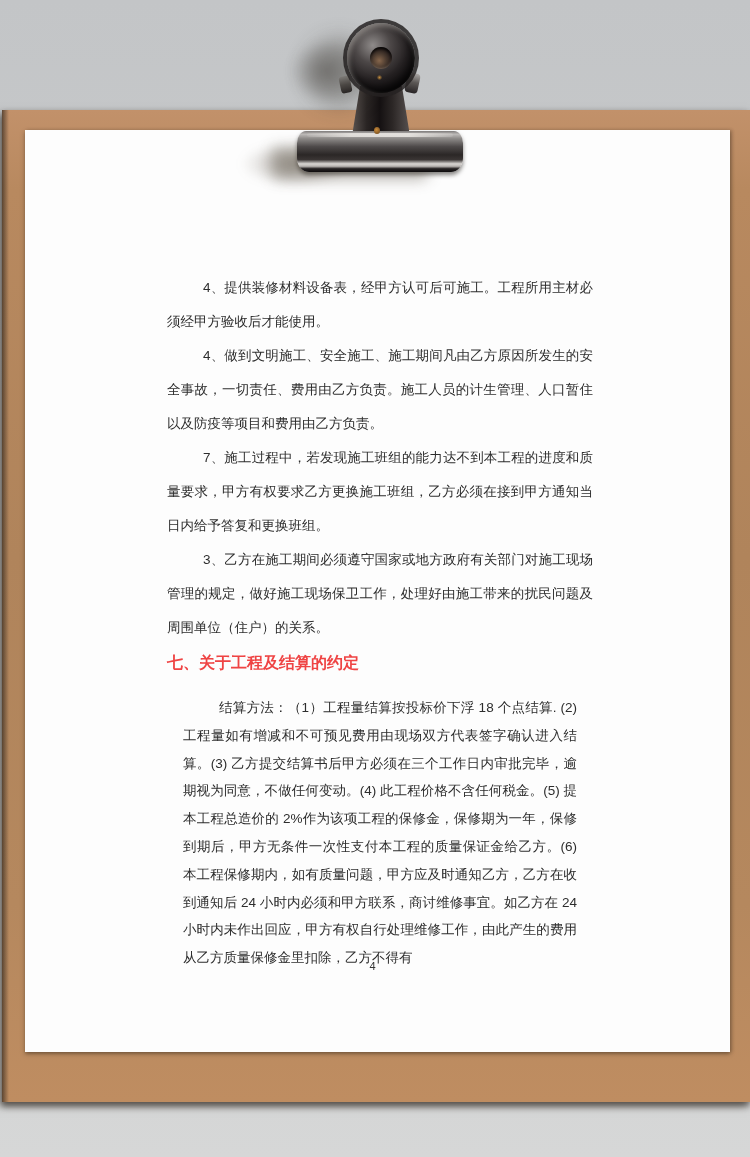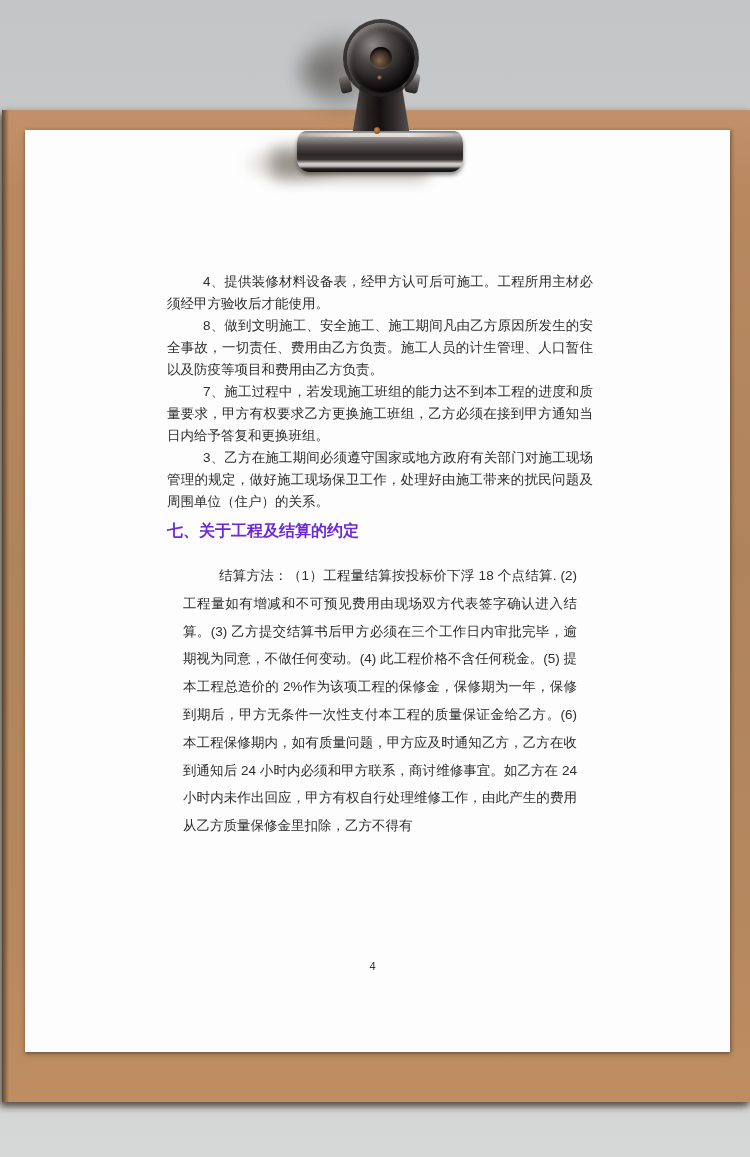--- a/index.html
+++ b/index.html
@@ -39,29 +39,29 @@
     position: absolute;
     left: 142px; top: 141px;
     width: 426px;
     color: #2d2d2d;
     font-size: 13.5px;
     text-align: justify;
     text-justify: inter-ideograph;
   }
   .content p.body-par {
     margin: 0;
-    line-height: 22px;
+    line-height: 34px;
     text-indent: 36px;
   }
   .content h2.section-heading {
     margin: 3px 0 2px 0;
     font-size: 16px;
     font-weight: bold;
     line-height: 30px;
-    color: #6d28d9;
+    color: #ef4444;
     text-align: left;
   }
   .content p.settlement-par {
     margin: 16px;
     line-height: 27.8px;
     text-indent: 36px;
   }
   .page-number {
     position: absolute;
     left: 0; right: 10px; top: 830px;
@@ -154,21 +154,21 @@
 </head>
 <body>
 
 <div class="scene">
 
   <div class="board"></div>
 
   <div class="paper">
     <div class="content">
       <p class="body-par">4、提供装修材料设备表，经甲方认可后可施工。工程所用主材必须经甲方验收后才能使用。</p>
-      <p class="body-par">8、做到文明施工、安全施工、施工期间凡由乙方原因所发生的安全事故，一切责任、费用由乙方负责。施工人员的计生管理、人口暂住以及防疫等项目和费用由乙方负责。</p>
+      <p class="body-par">4、做到文明施工、安全施工、施工期间凡由乙方原因所发生的安全事故，一切责任、费用由乙方负责。施工人员的计生管理、人口暂住以及防疫等项目和费用由乙方负责。</p>
       <p class="body-par">7、施工过程中，若发现施工班组的能力达不到本工程的进度和质量要求，甲方有权要求乙方更换施工班组，乙方必须在接到甲方通知当日内给予答复和更换班组。</p>
       <p class="body-par">3、乙方在施工期间必须遵守国家或地方政府有关部门对施工现场管理的规定，做好施工现场保卫工作，处理好由施工带来的扰民问题及周围单位（住户）的关系。</p>
       <h2 class="section-heading">七、关于工程及结算的约定</h2>
       <p class="settlement-par">结算方法：（1）工程量结算按投标价下浮 18 个点结算. (2) 工程量如有增减和不可预见费用由现场双方代表签字确认进入结算。(3) 乙方提交结算书后甲方必须在三个工作日内审批完毕，逾期视为同意，不做任何变动。(4) 此工程价格不含任何税金。(5) 提本工程总造价的 2%作为该项工程的保修金，保修期为一年，保修到期后，甲方无条件一次性支付本工程的质量保证金给乙方。(6) 本工程保修期内，如有质量问题，甲方应及时通知乙方，乙方在收到通知后 24 小时内必须和甲方联系，商讨维修事宜。如乙方在 24 小时内未作出回应，甲方有权自行处理维修工作，由此产生的费用从乙方质量保修金里扣除，乙方不得有</p>
     </div>
     <div class="page-number">4</div>
   </div>
 
   <div class="clip">
     <div class="clip-wall-shadow"></div>

